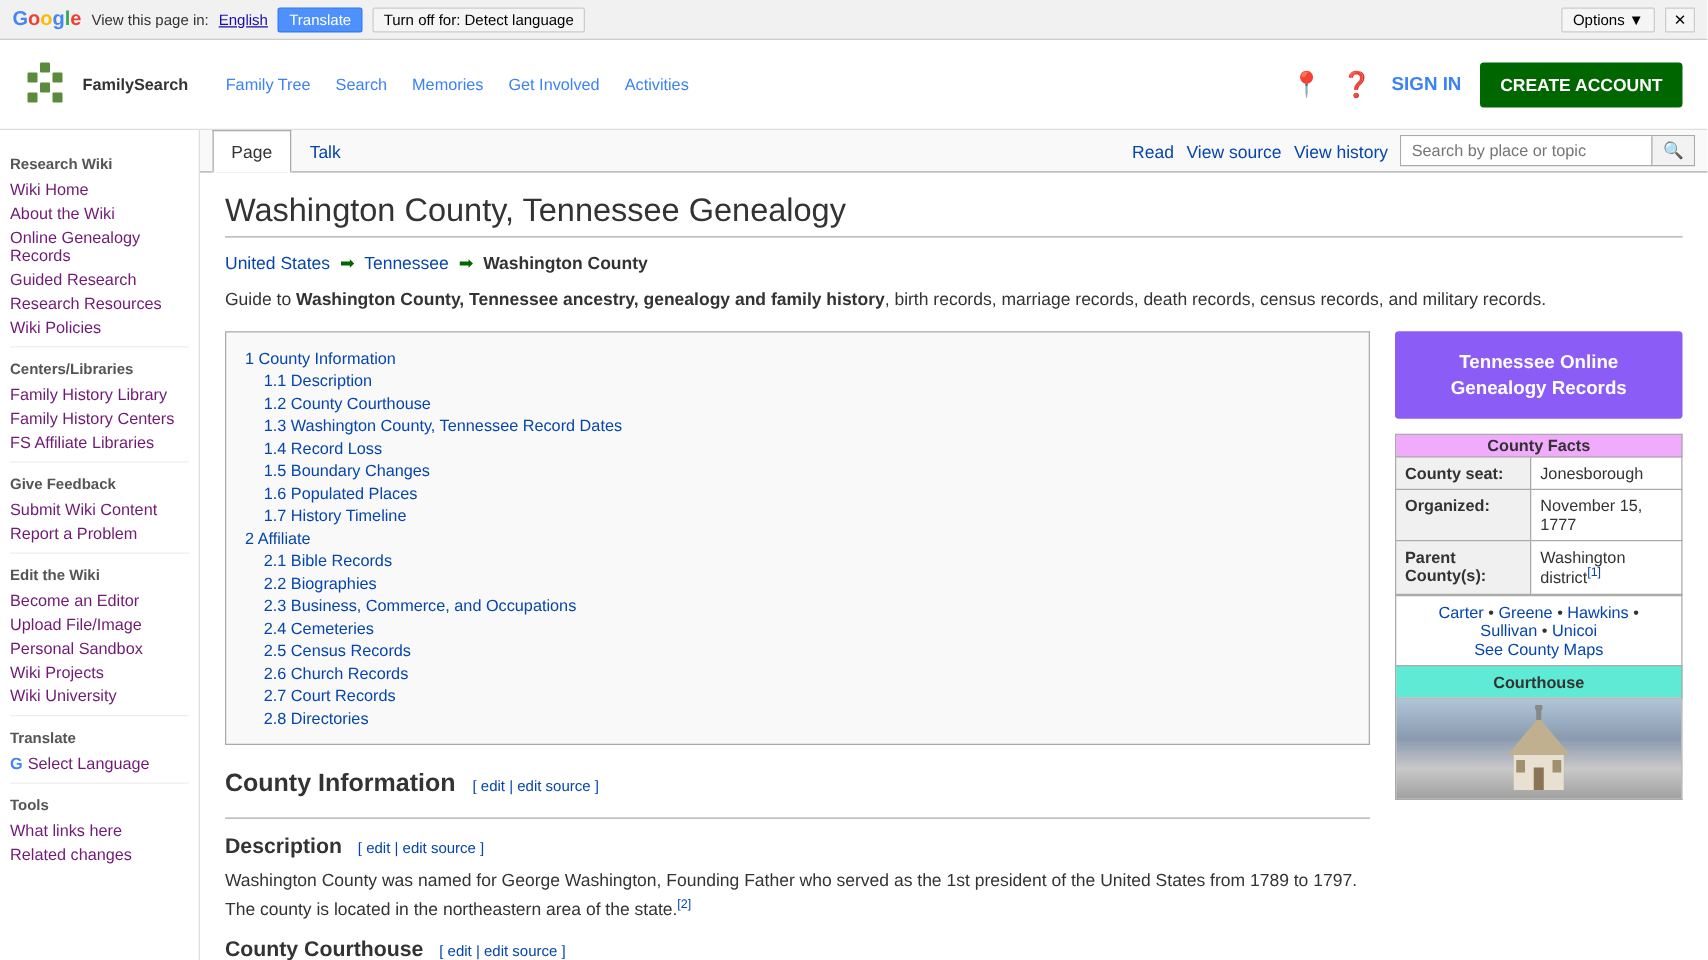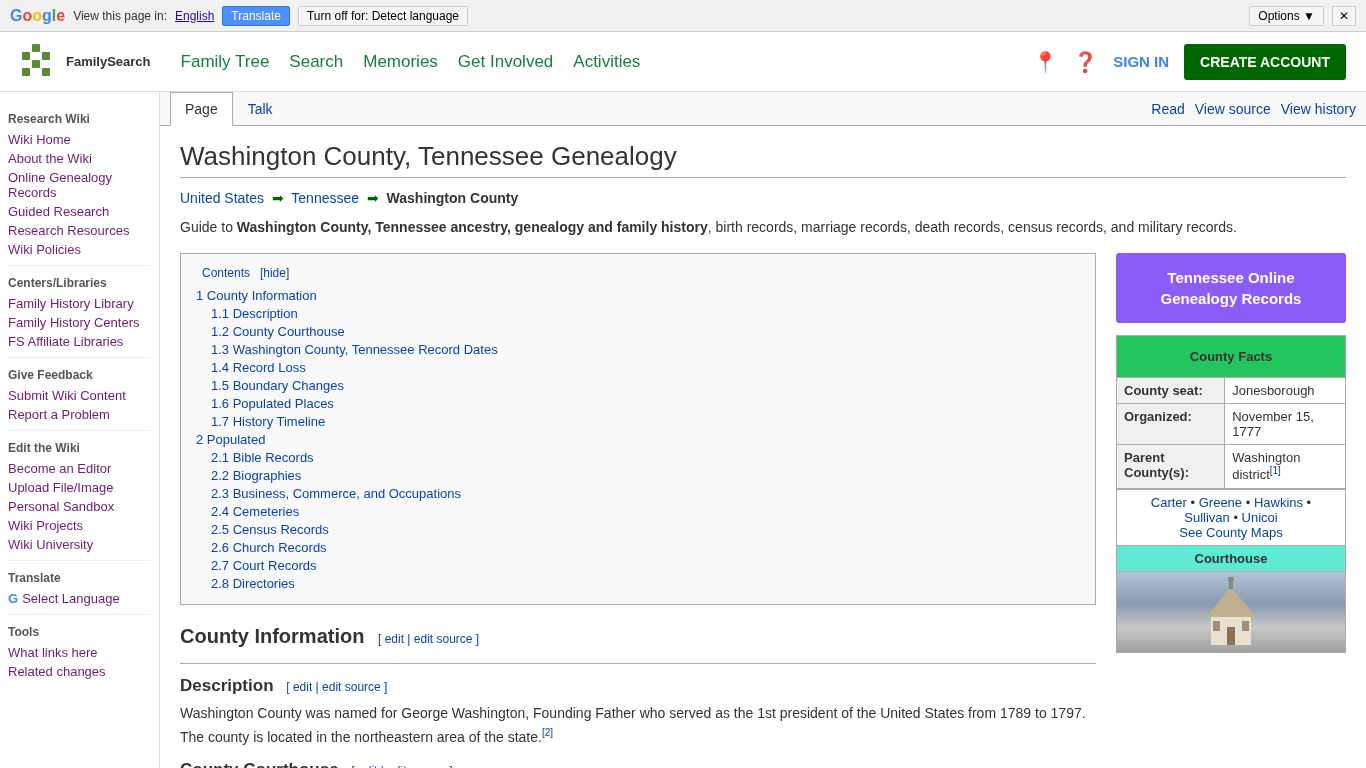--- a/index.html
+++ b/index.html
@@ -51,38 +51,38 @@
       font-size: 12px;
     }
 
     
     #main-header {
       background: #fff;
       border-bottom: 1px solid #ddd;
       padding: 0 20px;
       display: flex;
       align-items: center;
-      height: 60px;
+      height: 72px;
     }
     #logo-area {
       display: flex;
       align-items: center;
       margin-right: 30px;
     }
     .logo-icon {
       width: 40px;
       height: 40px;
       margin-right: 6px;
     }
     .logo-text { color: #333; font-size: 13px; font-weight: bold; }
     nav { display: flex; gap: 20px; flex: 1; }
     nav a {
-      color: #15803d;
+      color: #3b82f6;
       text-decoration: none;
-      font-size: 17px;
+      font-size: 13px;
       font-weight: 500;
       cursor: pointer;
     }
     .header-right { display: flex; align-items: center; gap: 15px; }
     .icon-btn { background: none; border: none; cursor: pointer; font-size: 20px; color: #555; }
     .sign-in-btn {
       background: none;
       border: none;
       color: #3b82f6;
       font-size: 15px;
@@ -284,23 +284,23 @@
       border-radius: 3px;
       margin-bottom: 12px;
       line-height: 1.4;
     }
     .county-facts-table {
       border-collapse: collapse;
       width: 100%;
       font-size: 13px;
     }
     .county-facts-table th {
-      background: #22c55e;
+      background: #f0abfc;
       text-align: center;
-      padding: 13px;
+      padding: 1px;
       font-weight: bold;
       border: 1px solid #aaa;
     }
     .county-facts-table td {
       border: 1px solid #aaa;
       padding: 5px 7px;
       vertical-align: top;
     }
     .county-facts-table .label-cell {
       font-weight: bold;
@@ -437,20 +437,24 @@
 
   <div id="main-content">
 
     <div id="tab-bar">
       <div class="tab active">Page</div>
       <div class="tab">Talk</div>
       <div class="tab-actions">
         <a class="tab-action-link">Read</a>
         <a class="tab-action-link">View source</a>
         <a class="tab-action-link">View history</a>
+        <div class="search-box-wiki">
+          <input type="text" placeholder="Search by place or topic" style="">
+          <button>🔍</button>
+        </div>
       </div>
     </div>
 
     <div id="article">
       <h1 class="article-title">Washington County, Tennessee Genealogy</h1>
 
       <div class="breadcrumb">
         <a class="courthouse-link">United States</a>
         <span class="arrow">➡</span>
         <a class="courthouse-link">Tennessee</a>
@@ -460,38 +464,34 @@
 
       <p class="intro-text">
         <span>Guide to </span><strong>Washington County, Tennessee ancestry, genealogy and family history</strong><span>, birth records, marriage records, death records, census records, and military records.</span>
       </p>
 
       <div class="content-area">
 
         <div class="content-left">
 
           <div class="toc-box">
-            <div class="toc-title">
-              <span>Contents</span>
-              <span>[hide]</span>
-            </div>
             <div class="toc-item">
               <a class="courthouse-link">1 <span>County Information</span></a>
             </div>
             <div class="toc-sub">
               <div class="toc-item"><a class="courthouse-link">1.1 <span>Description</span></a></div>
               <div class="toc-item"><a class="courthouse-link">1.2 <span>County Courthouse</span></a></div>
               <div class="toc-item"><a class="courthouse-link">1.3 <span>Washington County, Tennessee Record Dates</span></a></div>
               <div class="toc-item"><a class="courthouse-link">1.4 <span>Record Loss</span></a></div>
               <div class="toc-item"><a class="courthouse-link">1.5 <span>Boundary Changes</span></a></div>
               <div class="toc-item"><a class="courthouse-link">1.6 <span>Populated Places</span></a></div>
               <div class="toc-item"><a class="courthouse-link">1.7 <span>History Timeline</span></a></div>
             </div>
             <div class="toc-item">
-              <a class="courthouse-link">2 <span>Populated</span></a>
+              <a class="courthouse-link">2 <span>Affiliate</span></a>
             </div>
             <div class="toc-sub">
               <div class="toc-item"><a class="courthouse-link">2.1 <span>Bible Records</span></a></div>
               <div class="toc-item"><a class="courthouse-link">2.2 <span>Biographies</span></a></div>
               <div class="toc-item"><a class="courthouse-link">2.3 <span>Business, Commerce, and Occupations</span></a></div>
               <div class="toc-item"><a class="courthouse-link">2.4 <span>Cemeteries</span></a></div>
               <div class="toc-item"><a class="courthouse-link">2.5 <span>Census Records</span></a></div>
               <div class="toc-item"><a class="courthouse-link">2.6 <span>Church Records</span></a></div>
               <div class="toc-item"><a class="courthouse-link">2.7 <span>Court Records</span></a></div>
               <div class="toc-item"><a class="courthouse-link">2.8 <span>Directories</span></a></div>

